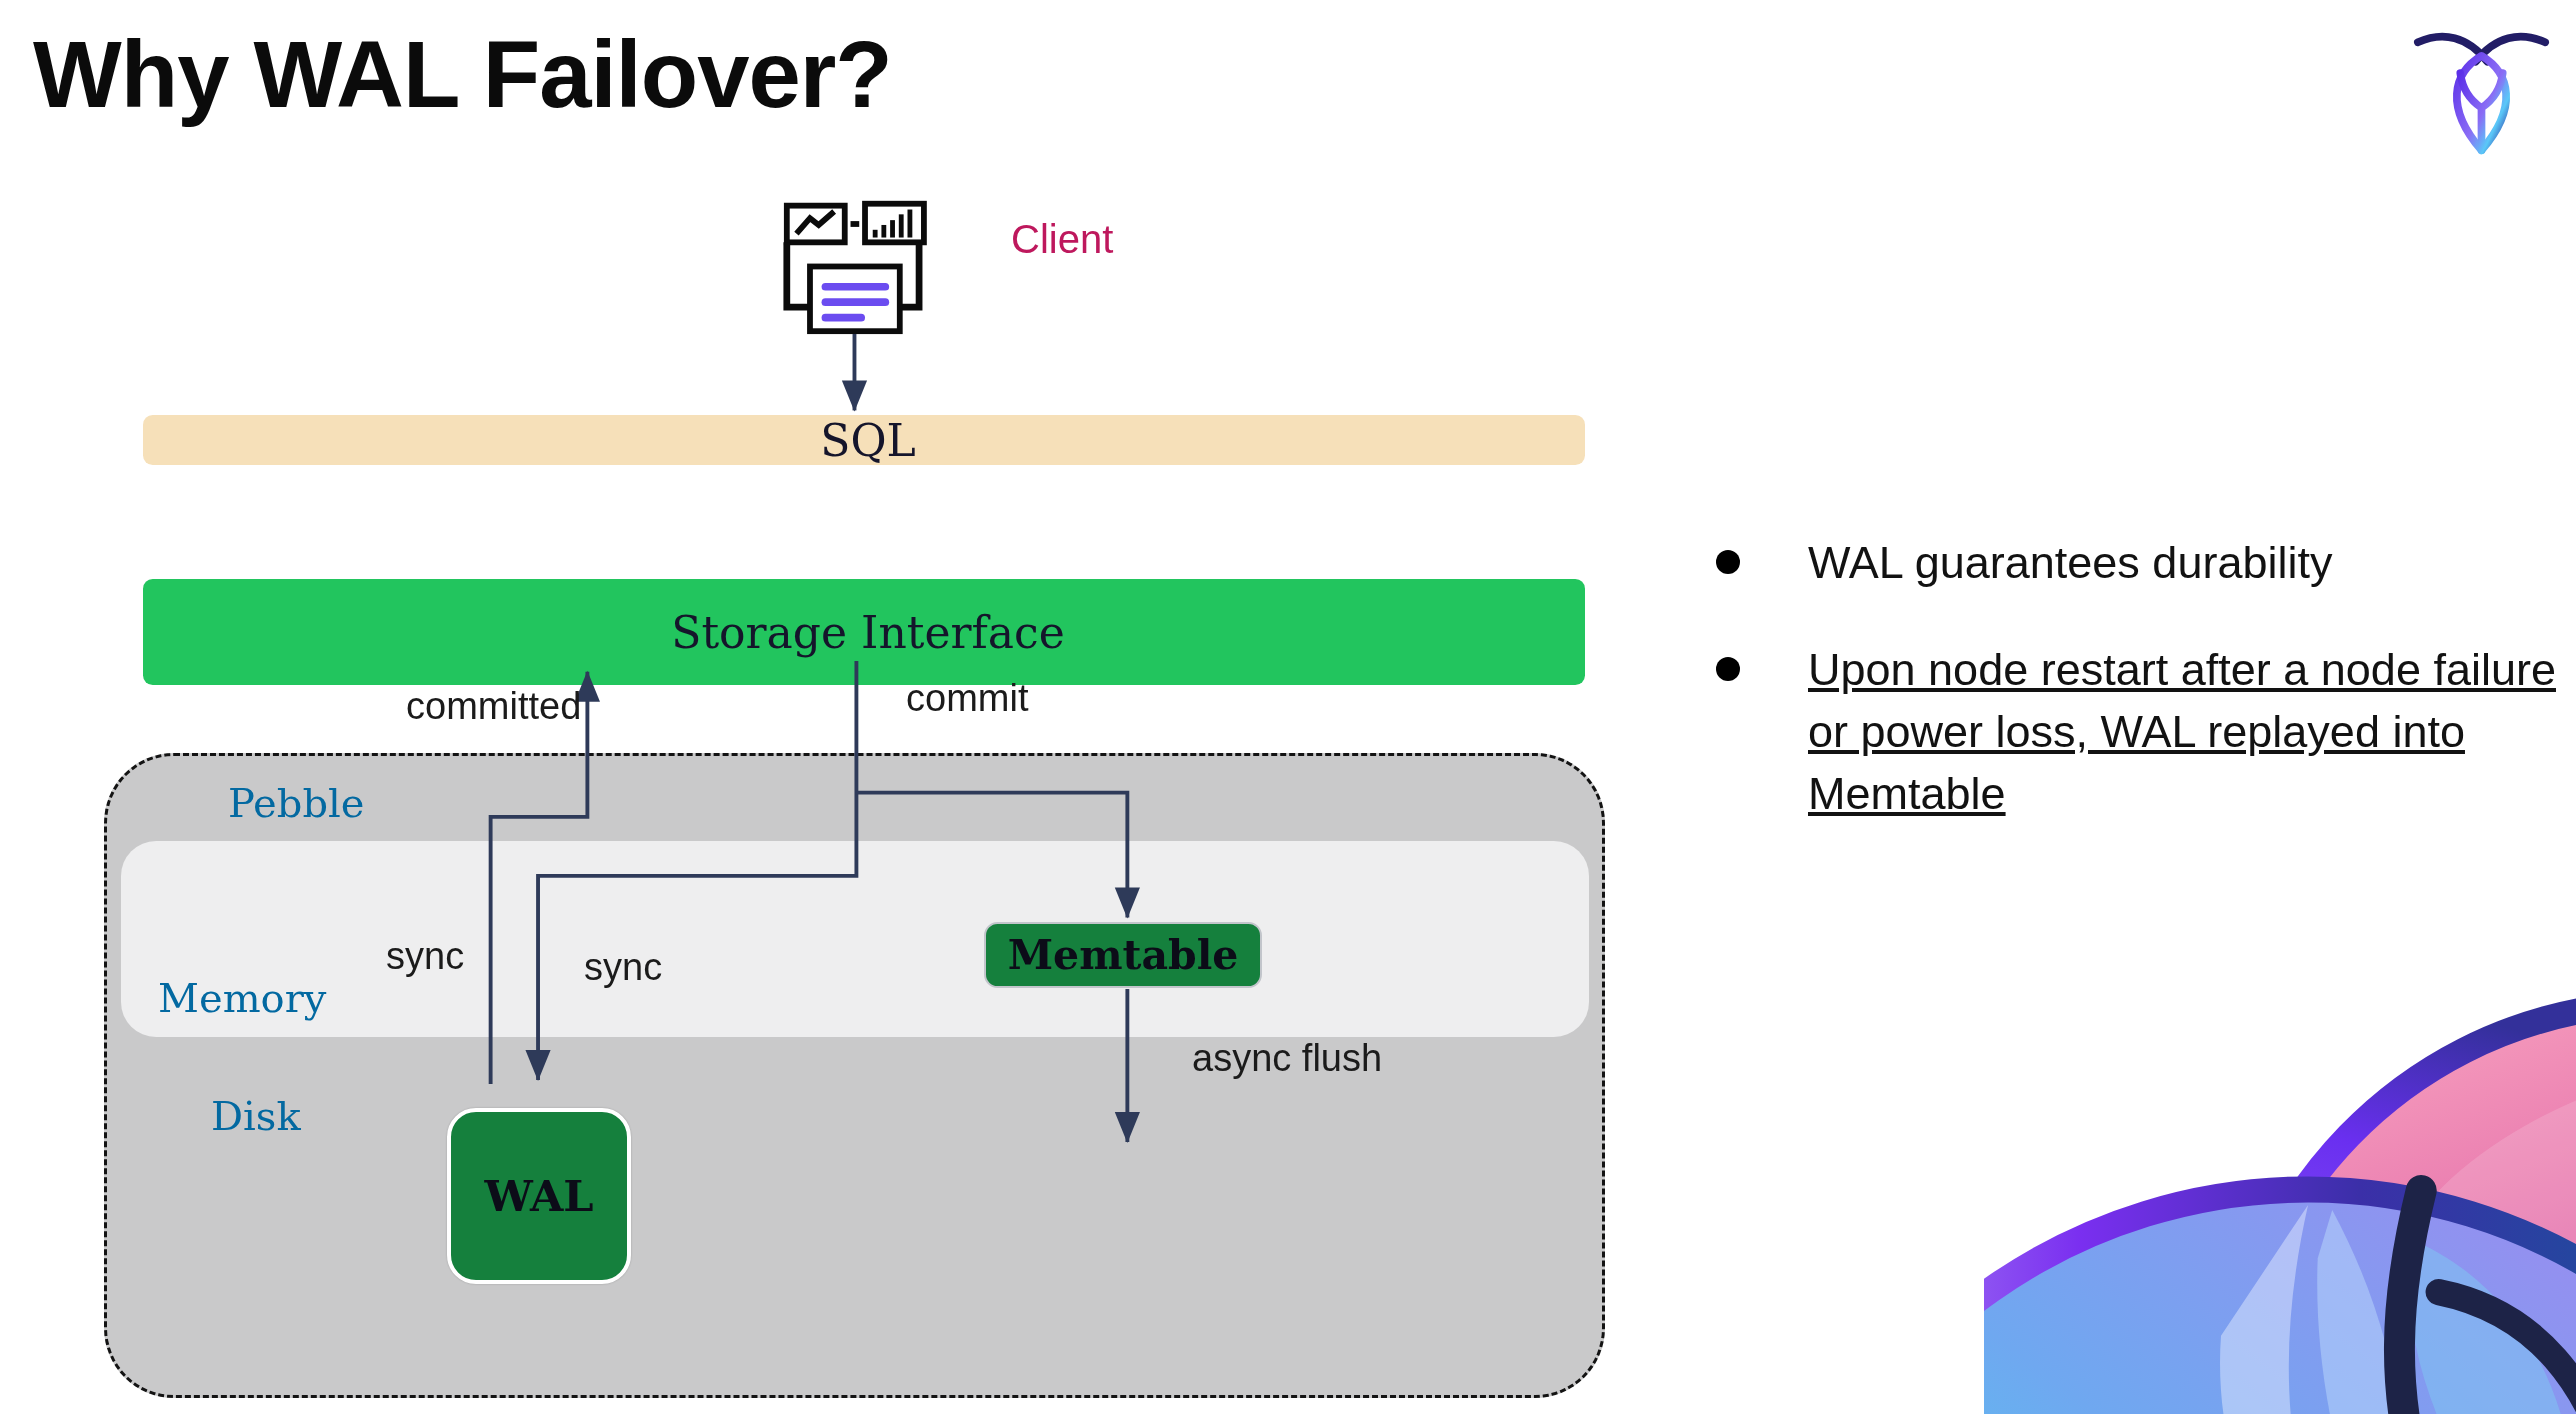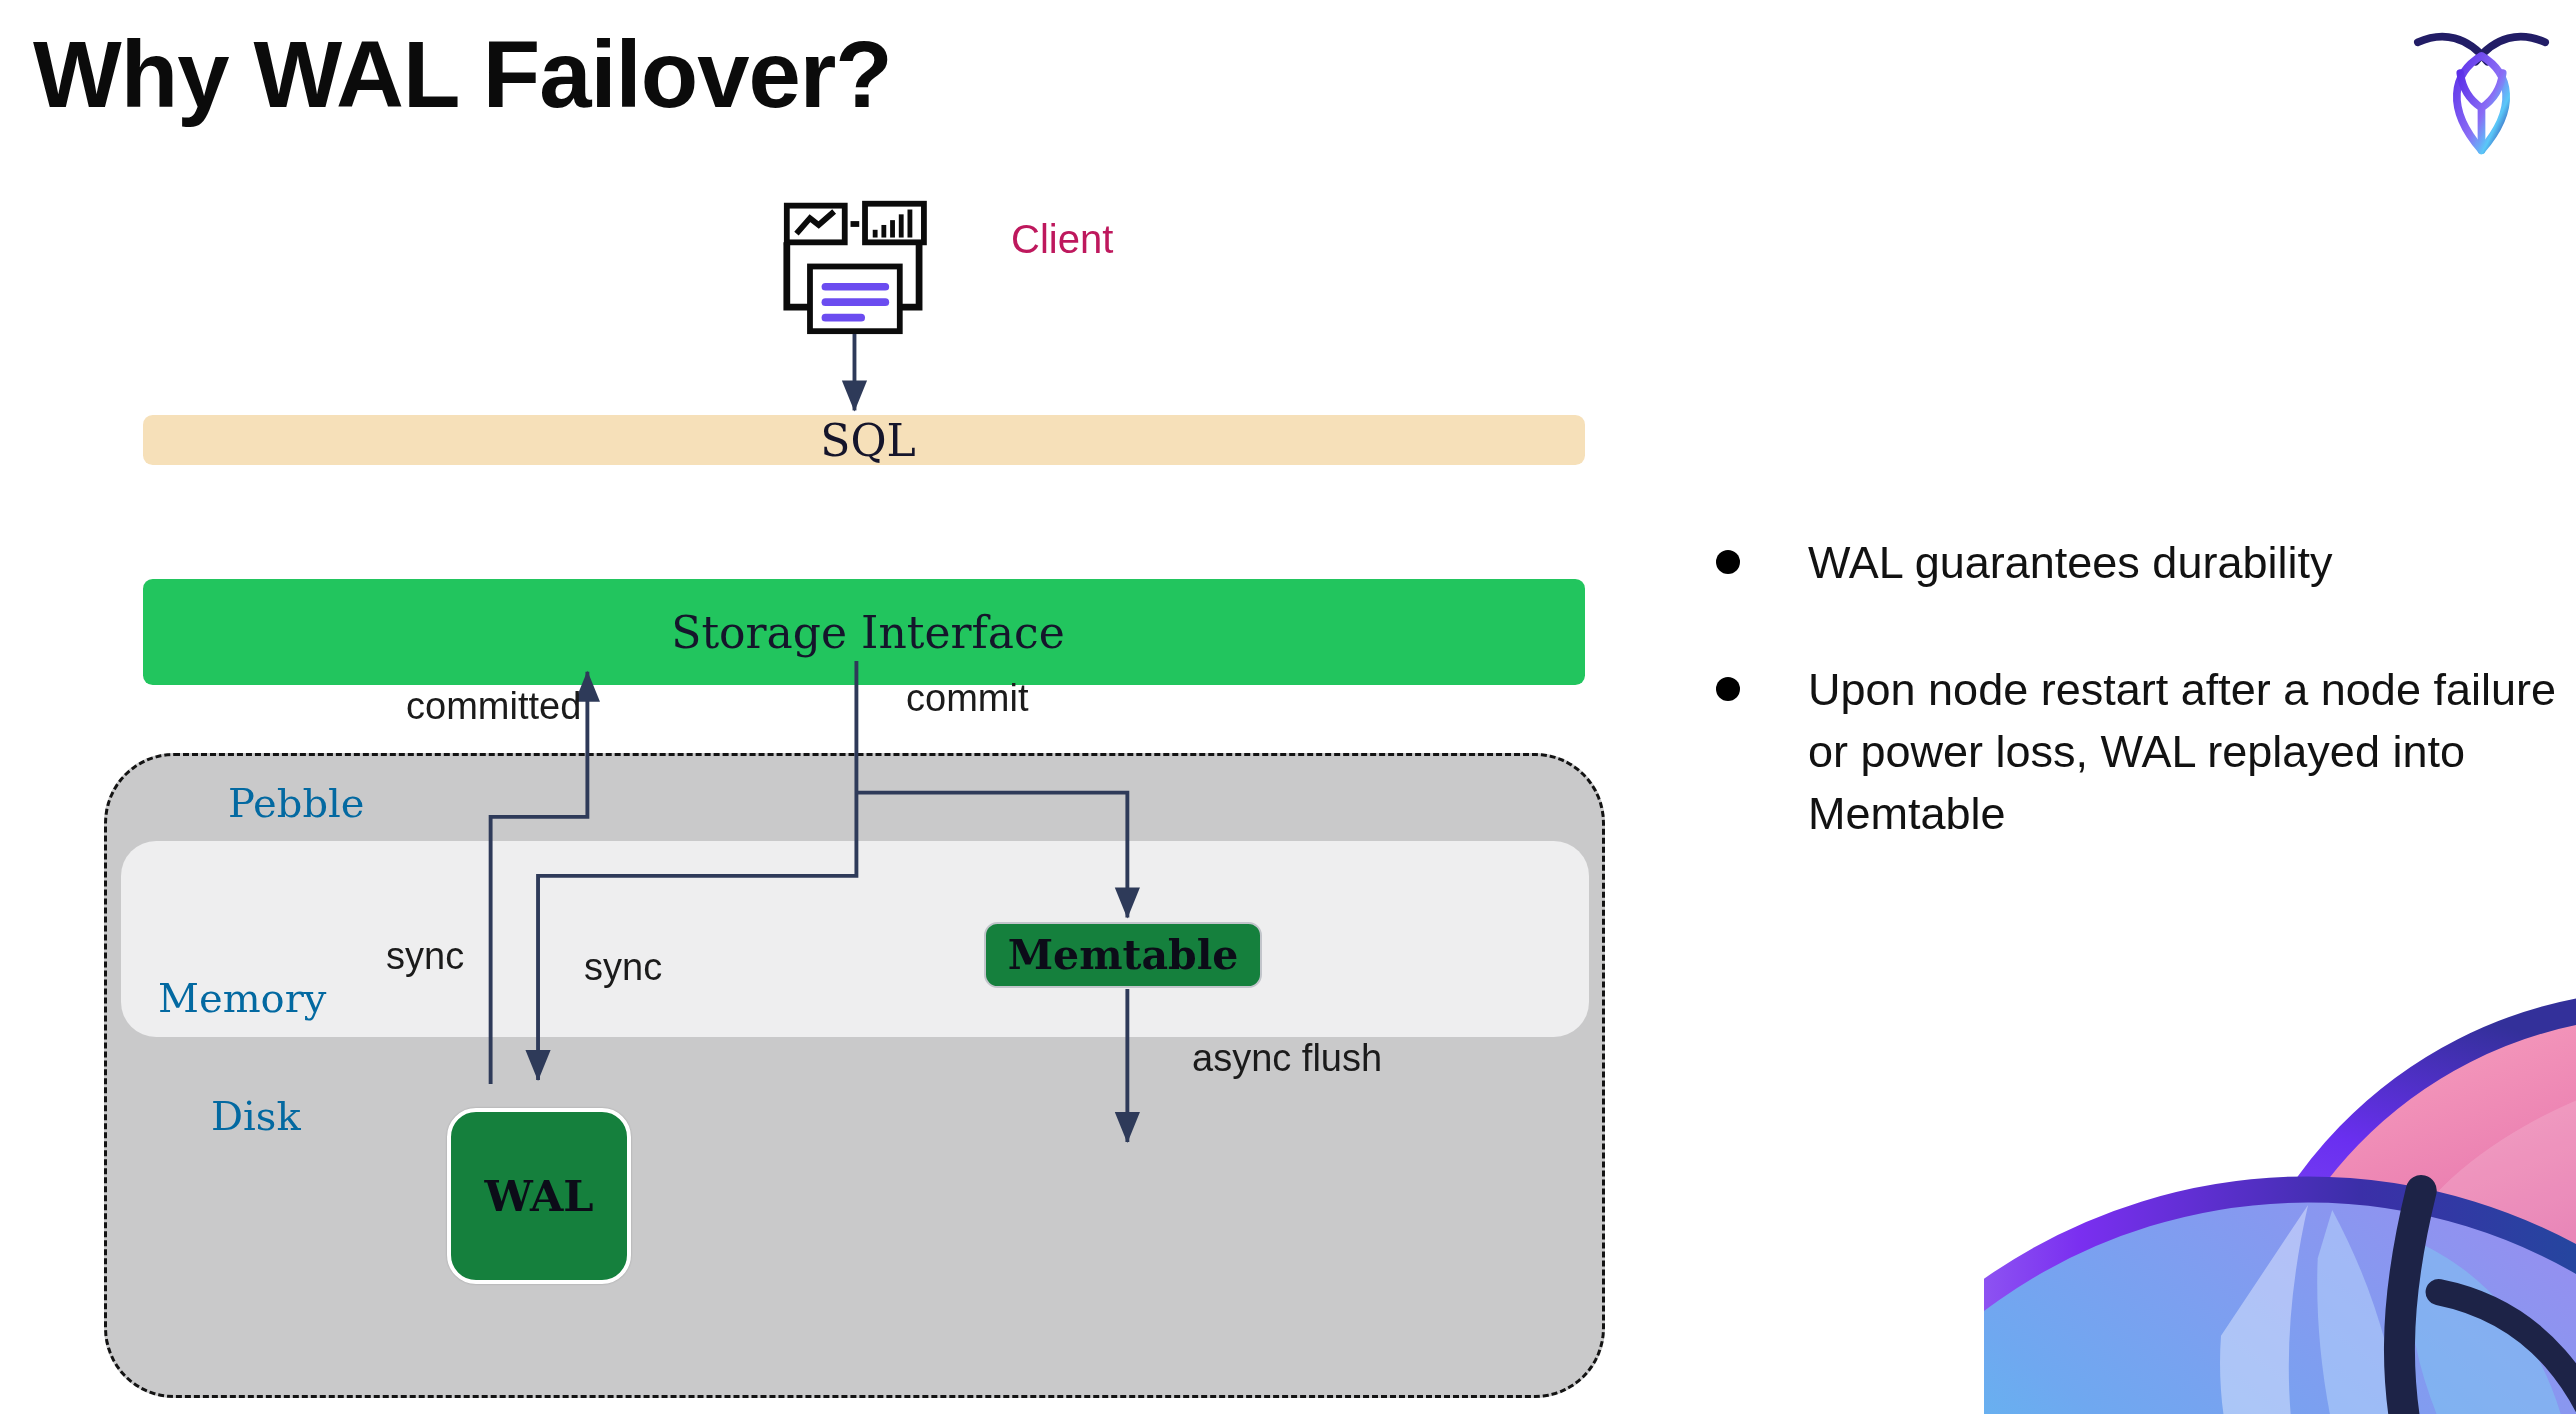--- a/index.html
+++ b/index.html
@@ -39,21 +39,21 @@
                 border-radius:29px;font-size:43px;box-shadow:0 0 1.9px rgba(0,0,0,.25);}
 
   
   .edge-label{position:absolute;font-family:"Liberation Sans",sans-serif;font-size:38px;color:#1b1b1b;}
 
   .client-label{position:absolute;left:1011px;top:217px;font-size:40px;color:#be185d;}
 
   
   .bullets{position:absolute;left:1691px;top:532px;width:881px;margin:0;padding:0;list-style:none;}
   .bullets li{position:relative;padding-left:117px;font-size:45px;line-height:62px;color:#121212;}
-  .bullets li + li{margin-top:65px;}
+  .bullets li + li{margin-top:45px;text-decoration:underline;}
   .bullets li::before{content:"";position:absolute;left:25px;top:18.4px;width:24px;height:24px;
                       border-radius:50%;background:#000;}
 
   svg{display:block;}
   .overlay{position:absolute;left:0;top:0;pointer-events:none;}
 </style>
 </head>
 <body>
 
 <div class="slide">

